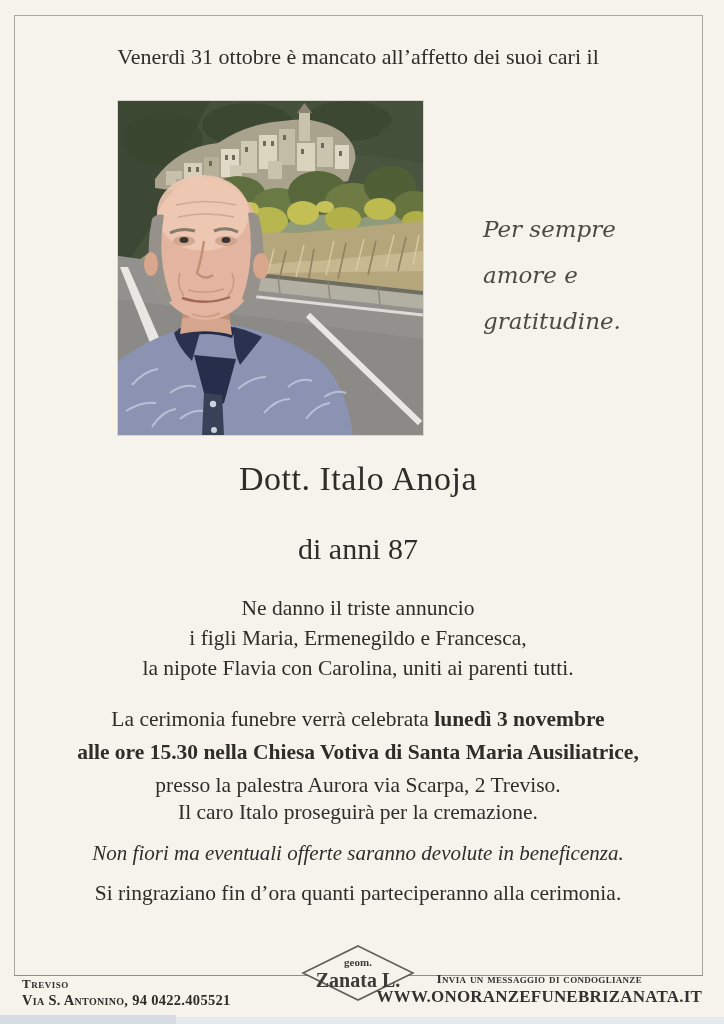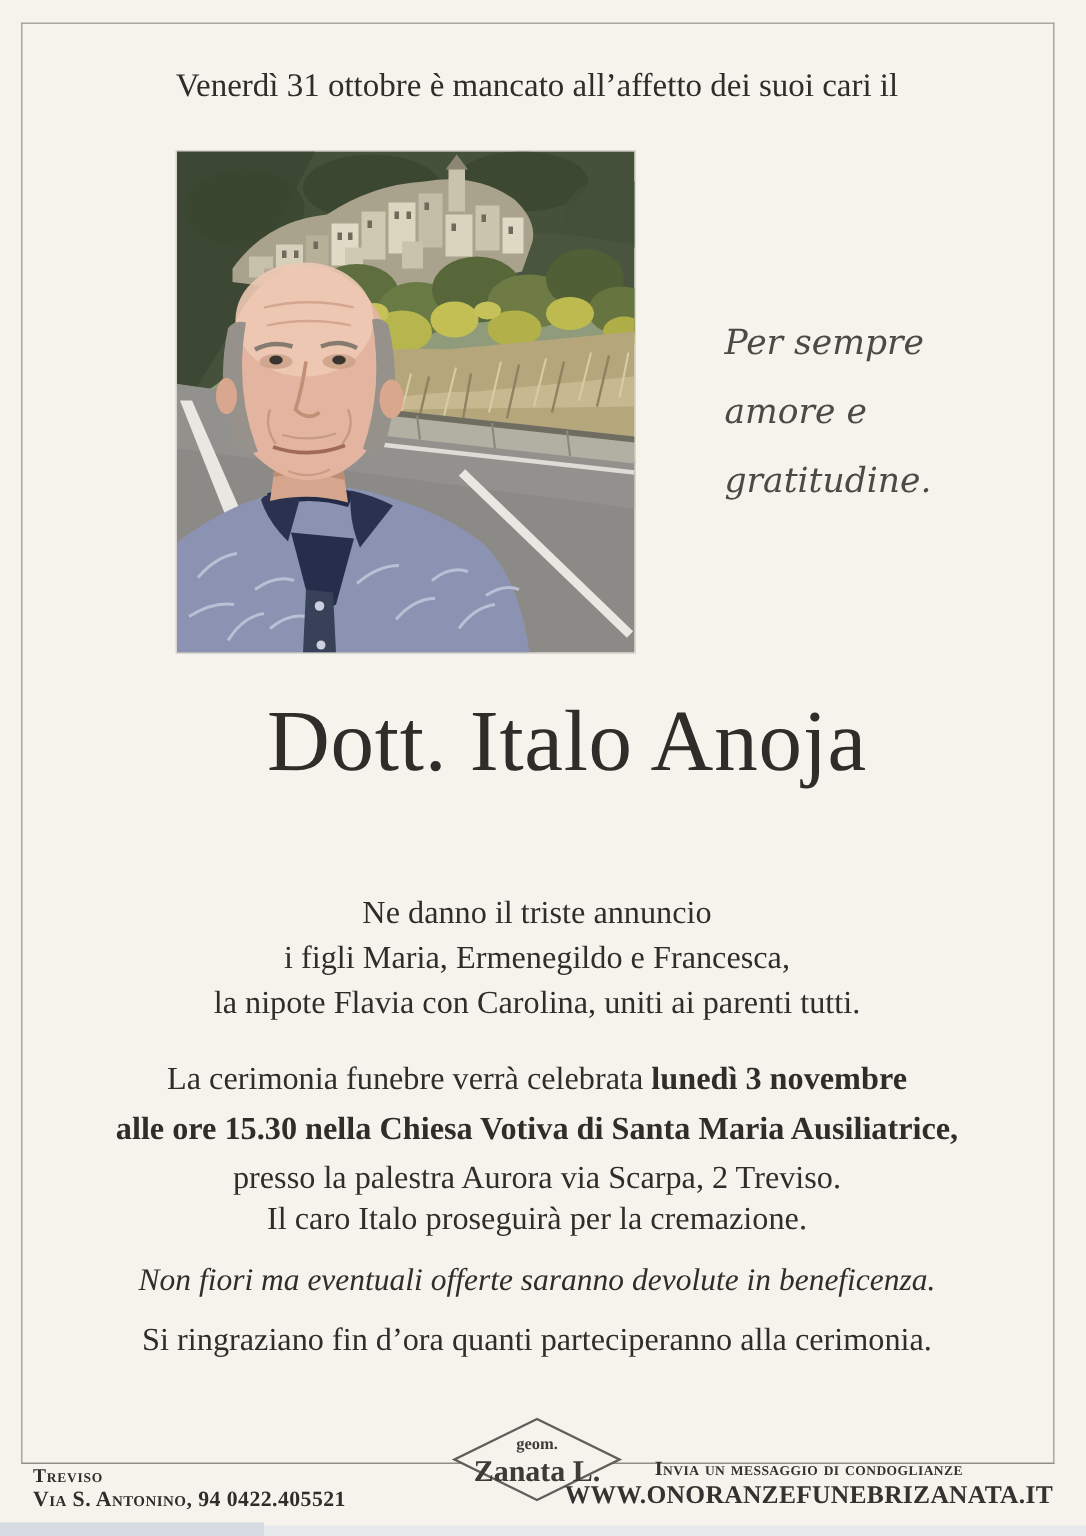--- a/index.html
+++ b/index.html
@@ -16,21 +16,21 @@
   .intro{top:44px;font-size:22px;}
   .photo{
     position:absolute;left:118px;top:101px;width:305px;height:334px;
     box-shadow:0 0 0 1px rgba(90,85,70,.18);
   }
   .quote{
     position:absolute;left:483px;top:206px;width:190px;
     font-family:"DejaVu Serif", serif;font-style:italic;
     font-size:23px;line-height:46px;color:#4b4a45;
   }
-  .name{top:460px;font-size:58px;letter-spacing:.5px;padding-left:20px;}
+  .name{top:460px;font-size:34px;letter-spacing:.5px;}
   .age{top:532px;font-size:30px;}
   .announce{top:593px;font-size:21.5px;line-height:30px;}
   .ceremony{top:703px;font-size:21.5px;line-height:33px;}
   .b{font-weight:bold;}
   .cremation{top:800px;font-size:21.5px;}
   .charity{top:841px;font-size:21px;font-style:italic;}
   .thanks{top:881px;font-size:21.5px;text-align:center;}
   .footer-left{
     position:absolute;left:22px;top:977px;
     font-weight:bold;font-variant:small-caps;line-height:1.12;
@@ -179,20 +179,21 @@
     </g>
   </svg>
 
   <div class="quote">
     <div>Per sempre</div>
     <div>amore e</div>
     <div>gratitudine.</div>
   </div>
 
   <div class="centerline name">Dott. Italo Anoja</div>
+  <div class="centerline age">di anni 87</div>
 
   <div class="centerline announce">
     <div>Ne danno il triste annuncio</div>
     <div>i figli Maria, Ermenegildo e Francesca,</div>
     <div>la nipote Flavia con Carolina, uniti ai parenti tutti.</div>
   </div>
 
   <div class="centerline ceremony">
     <div><span>La cerimonia funebre verrà celebrata </span><span class="b">lunedì 3 novembre</span></div>
     <div class="b">alle ore 15.30 nella Chiesa Votiva di Santa Maria Ausiliatrice,</div>

